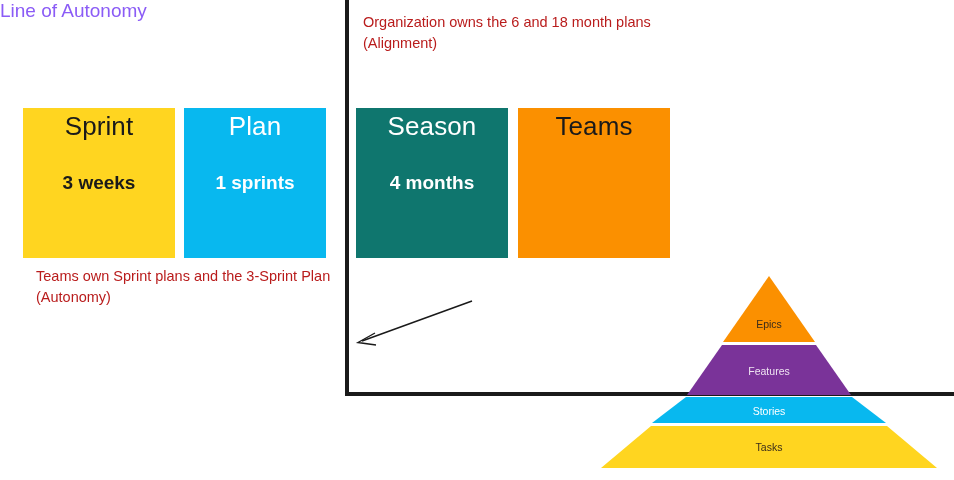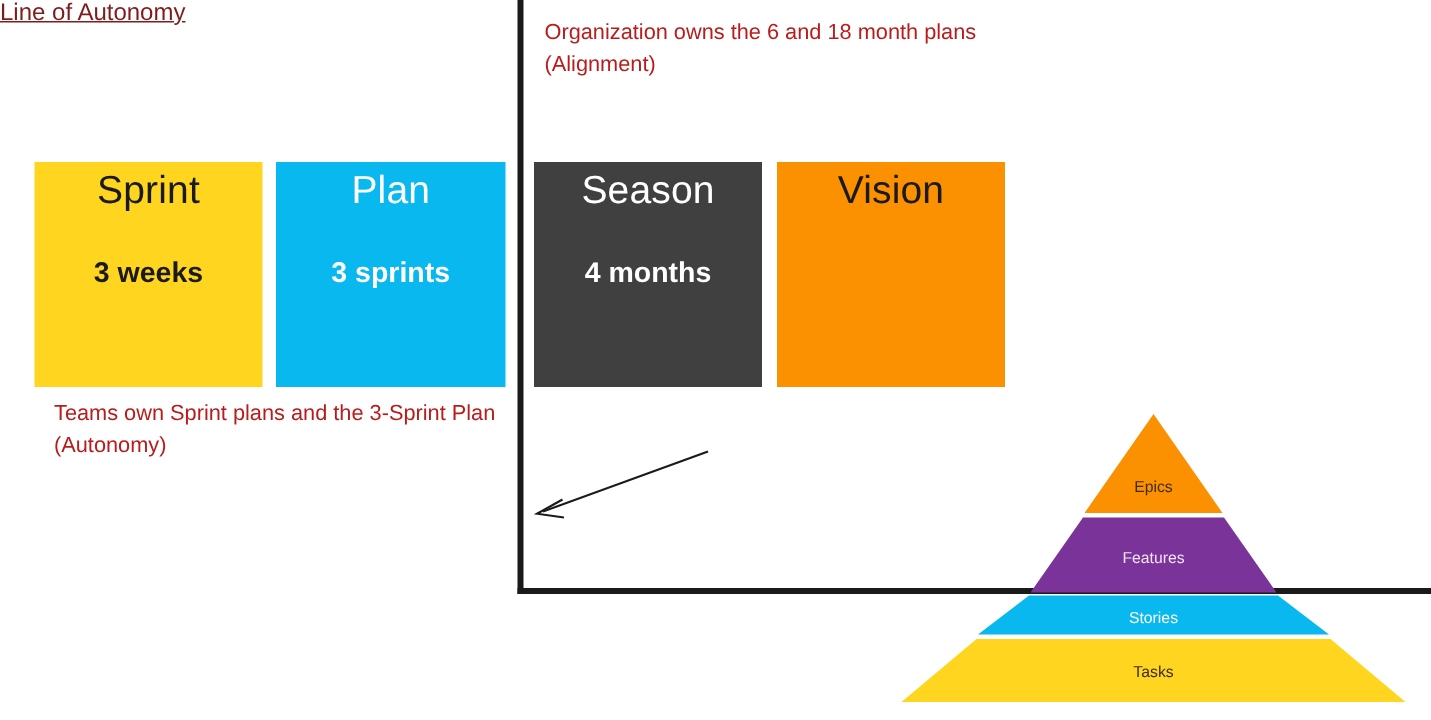--- a/index.html
+++ b/index.html
@@ -58,26 +58,26 @@
     font-size: 19px;
     line-height: 1.1;
     font-weight: bold;
     margin-top: 32px;
   }
   .card-sprint {
     left: 23px; top: 108px; width: 152px; height: 150px;
     background: #FFD520; color: #1a1a1a;
   }
   .card-plan {
-    left: 184px; top: 108px; width: 153px; height: 150px;
+    left: 184px; top: 108px; width: 142px; height: 150px;
     background: #08B8EF; color: #ffffff;
   }
   .card-season {
     left: 356px; top: 108px; width: 152px; height: 150px;
-    background: #404040; color: #ffffff;
+    background: #0f766e; color: #ffffff;
   }
   .card-vision {
     left: 518px; top: 108px; width: 152px; height: 150px;
     background: #FB9000; color: #1a1a1a;
   }
 
   
   .annotation {
     position: absolute;
     font-size: 14.5px;
@@ -86,23 +86,22 @@
     white-space: pre-line;
   }
   .annotation-alignment {
     left: 363px; top: 12px; width: 330px;
   }
   .annotation-autonomy {
     left: 36px; top: 266px; width: 330px;
   }
   .annotation-line-label {
     left: 470px; top: 299px; width: 200px;
-    font-size: 16px;
-    color: #7f1d1d;
-    text-decoration: underline;
+    font-size: 19px;
+    color: #8b5cf6;
   }
 
   .arrow-svg {
     position: absolute;
     left: 348px;
     top: 295px;
     width: 130px;
     height: 55px;
   }
 
@@ -134,30 +133,30 @@
   <div class="annotation annotation-alignment">Organization owns the 6 and 18 month plans
 (Alignment)</div>
 
   <div class="card card-sprint">
     <div class="card-title">Sprint</div>
     <div class="card-sub">3 weeks</div>
   </div>
 
   <div class="card card-plan">
     <div class="card-title">Plan</div>
-    <div class="card-sub">3 sprints</div>
+    <div class="card-sub">1 sprints</div>
   </div>
 
   <div class="card card-season">
     <div class="card-title">Season</div>
     <div class="card-sub">4 months</div>
   </div>
 
   <div class="card card-vision">
-    <div class="card-title">Vision</div>
+    <div class="card-title">Teams</div>
   </div>
 
   <div class="annotation annotation-autonomy">Teams own Sprint plans and the 3-Sprint Plan
 (Autonomy)</div>
 
   <svg class="arrow-svg" viewBox="0 0 130 55">
     <line x1="124" y1="6" x2="14" y2="46" stroke="#1a1a1a" stroke-width="1.4"></line>
     <polyline points="27,38 10,47.5 28,50" fill="none" stroke="#1a1a1a" stroke-width="1.4"></polyline>
   </svg>
 

